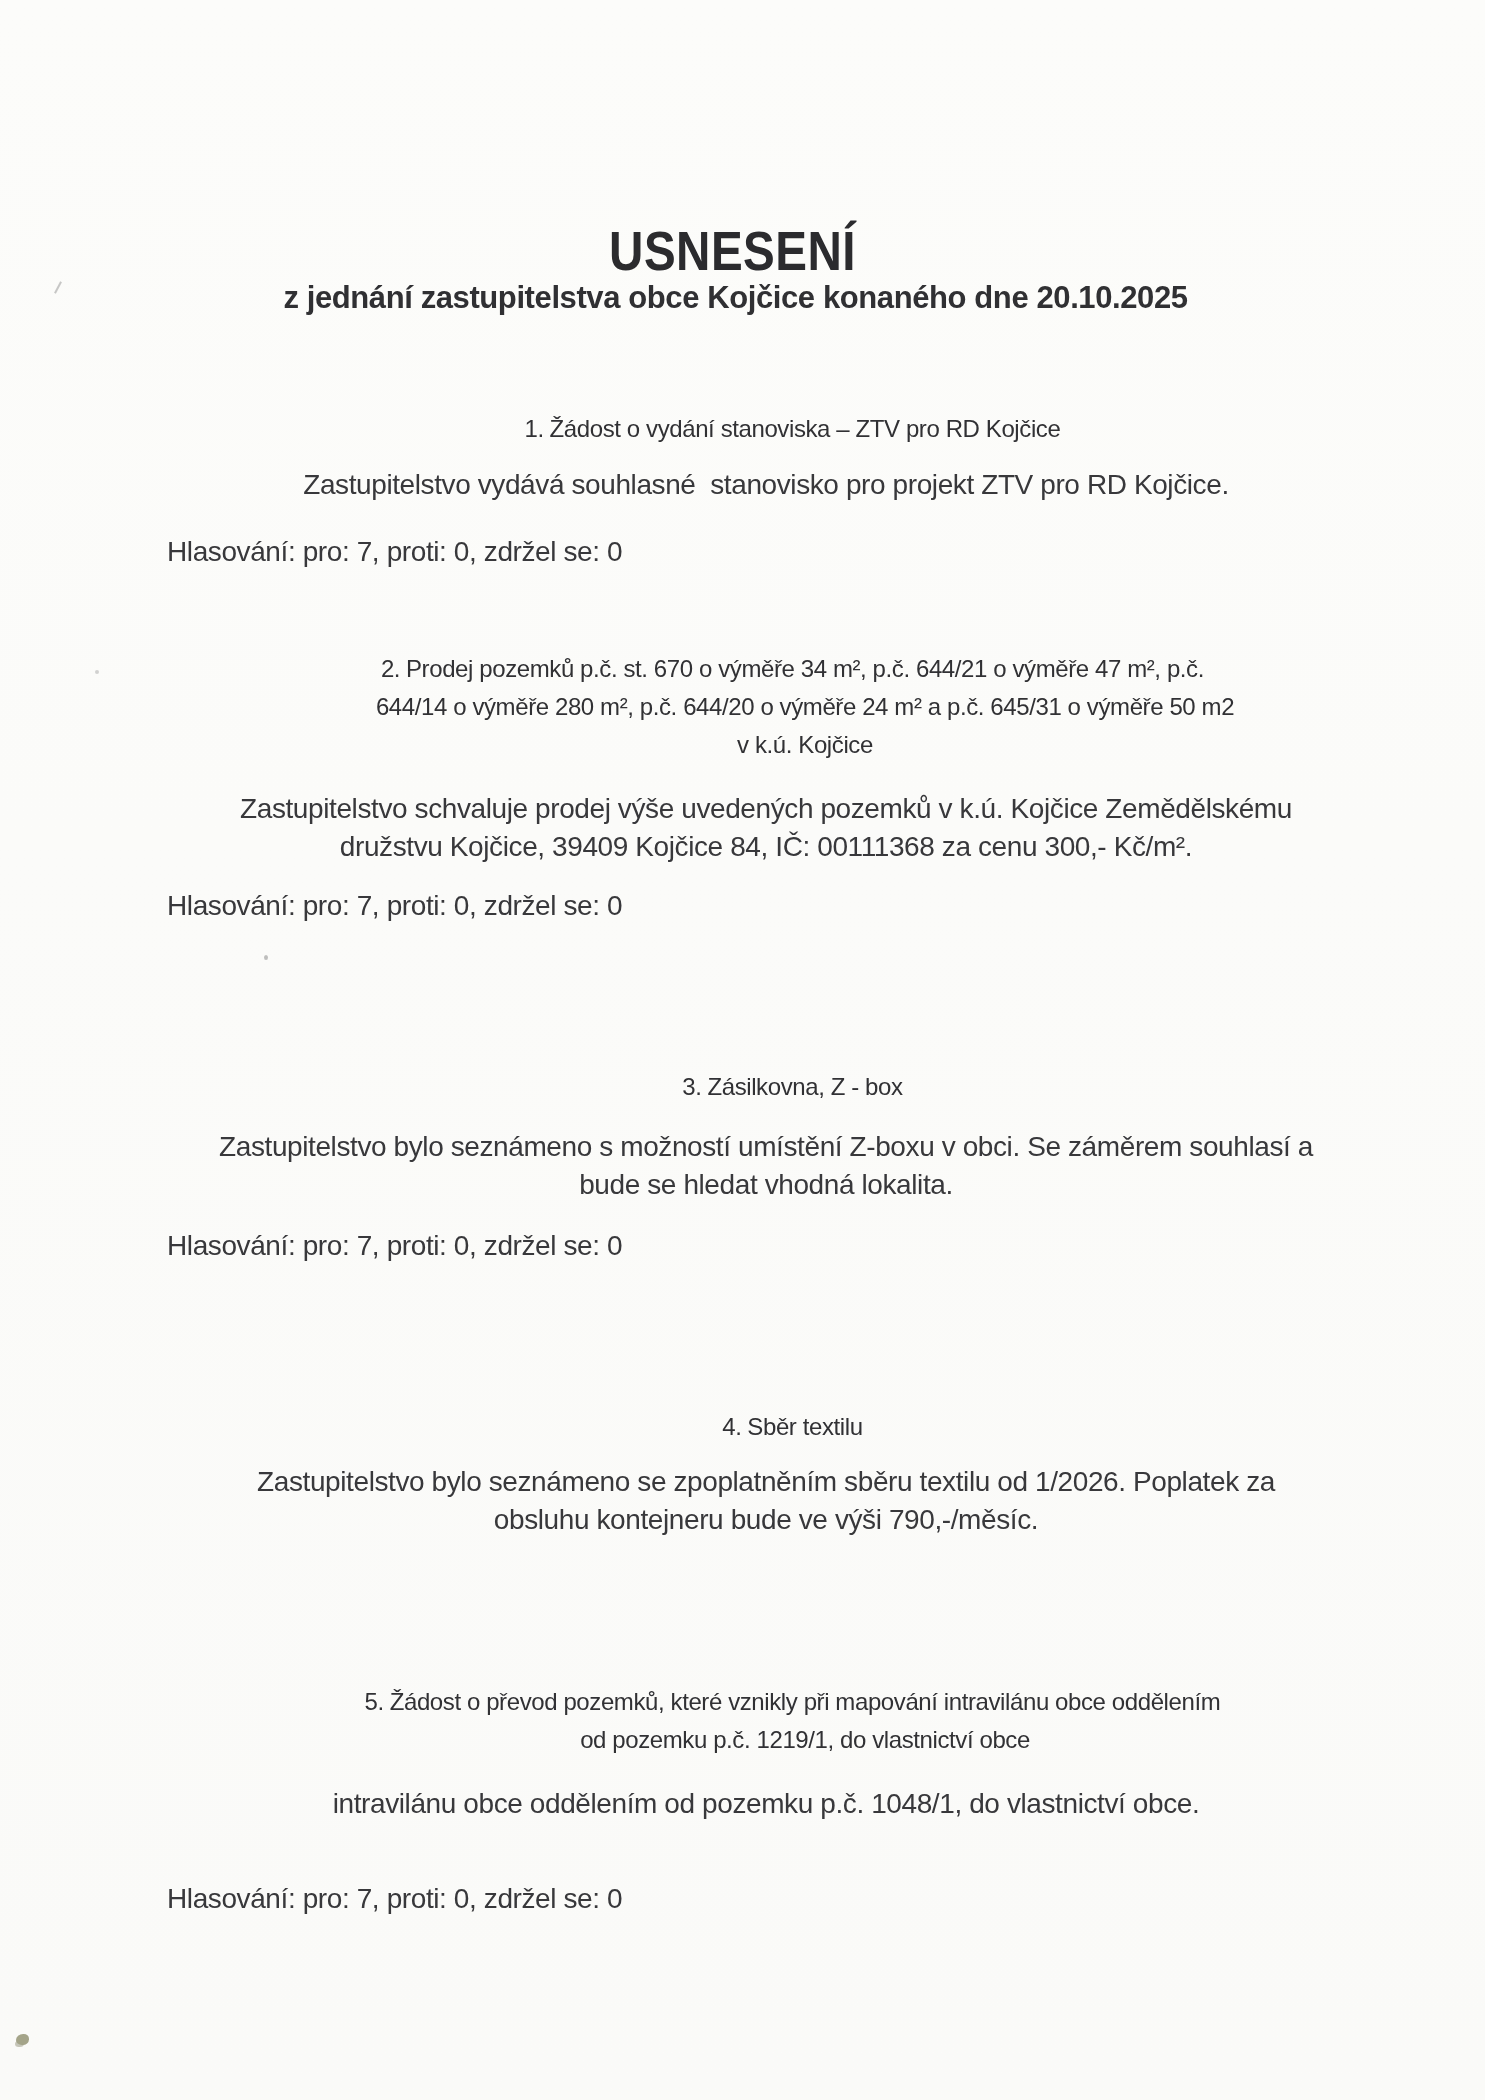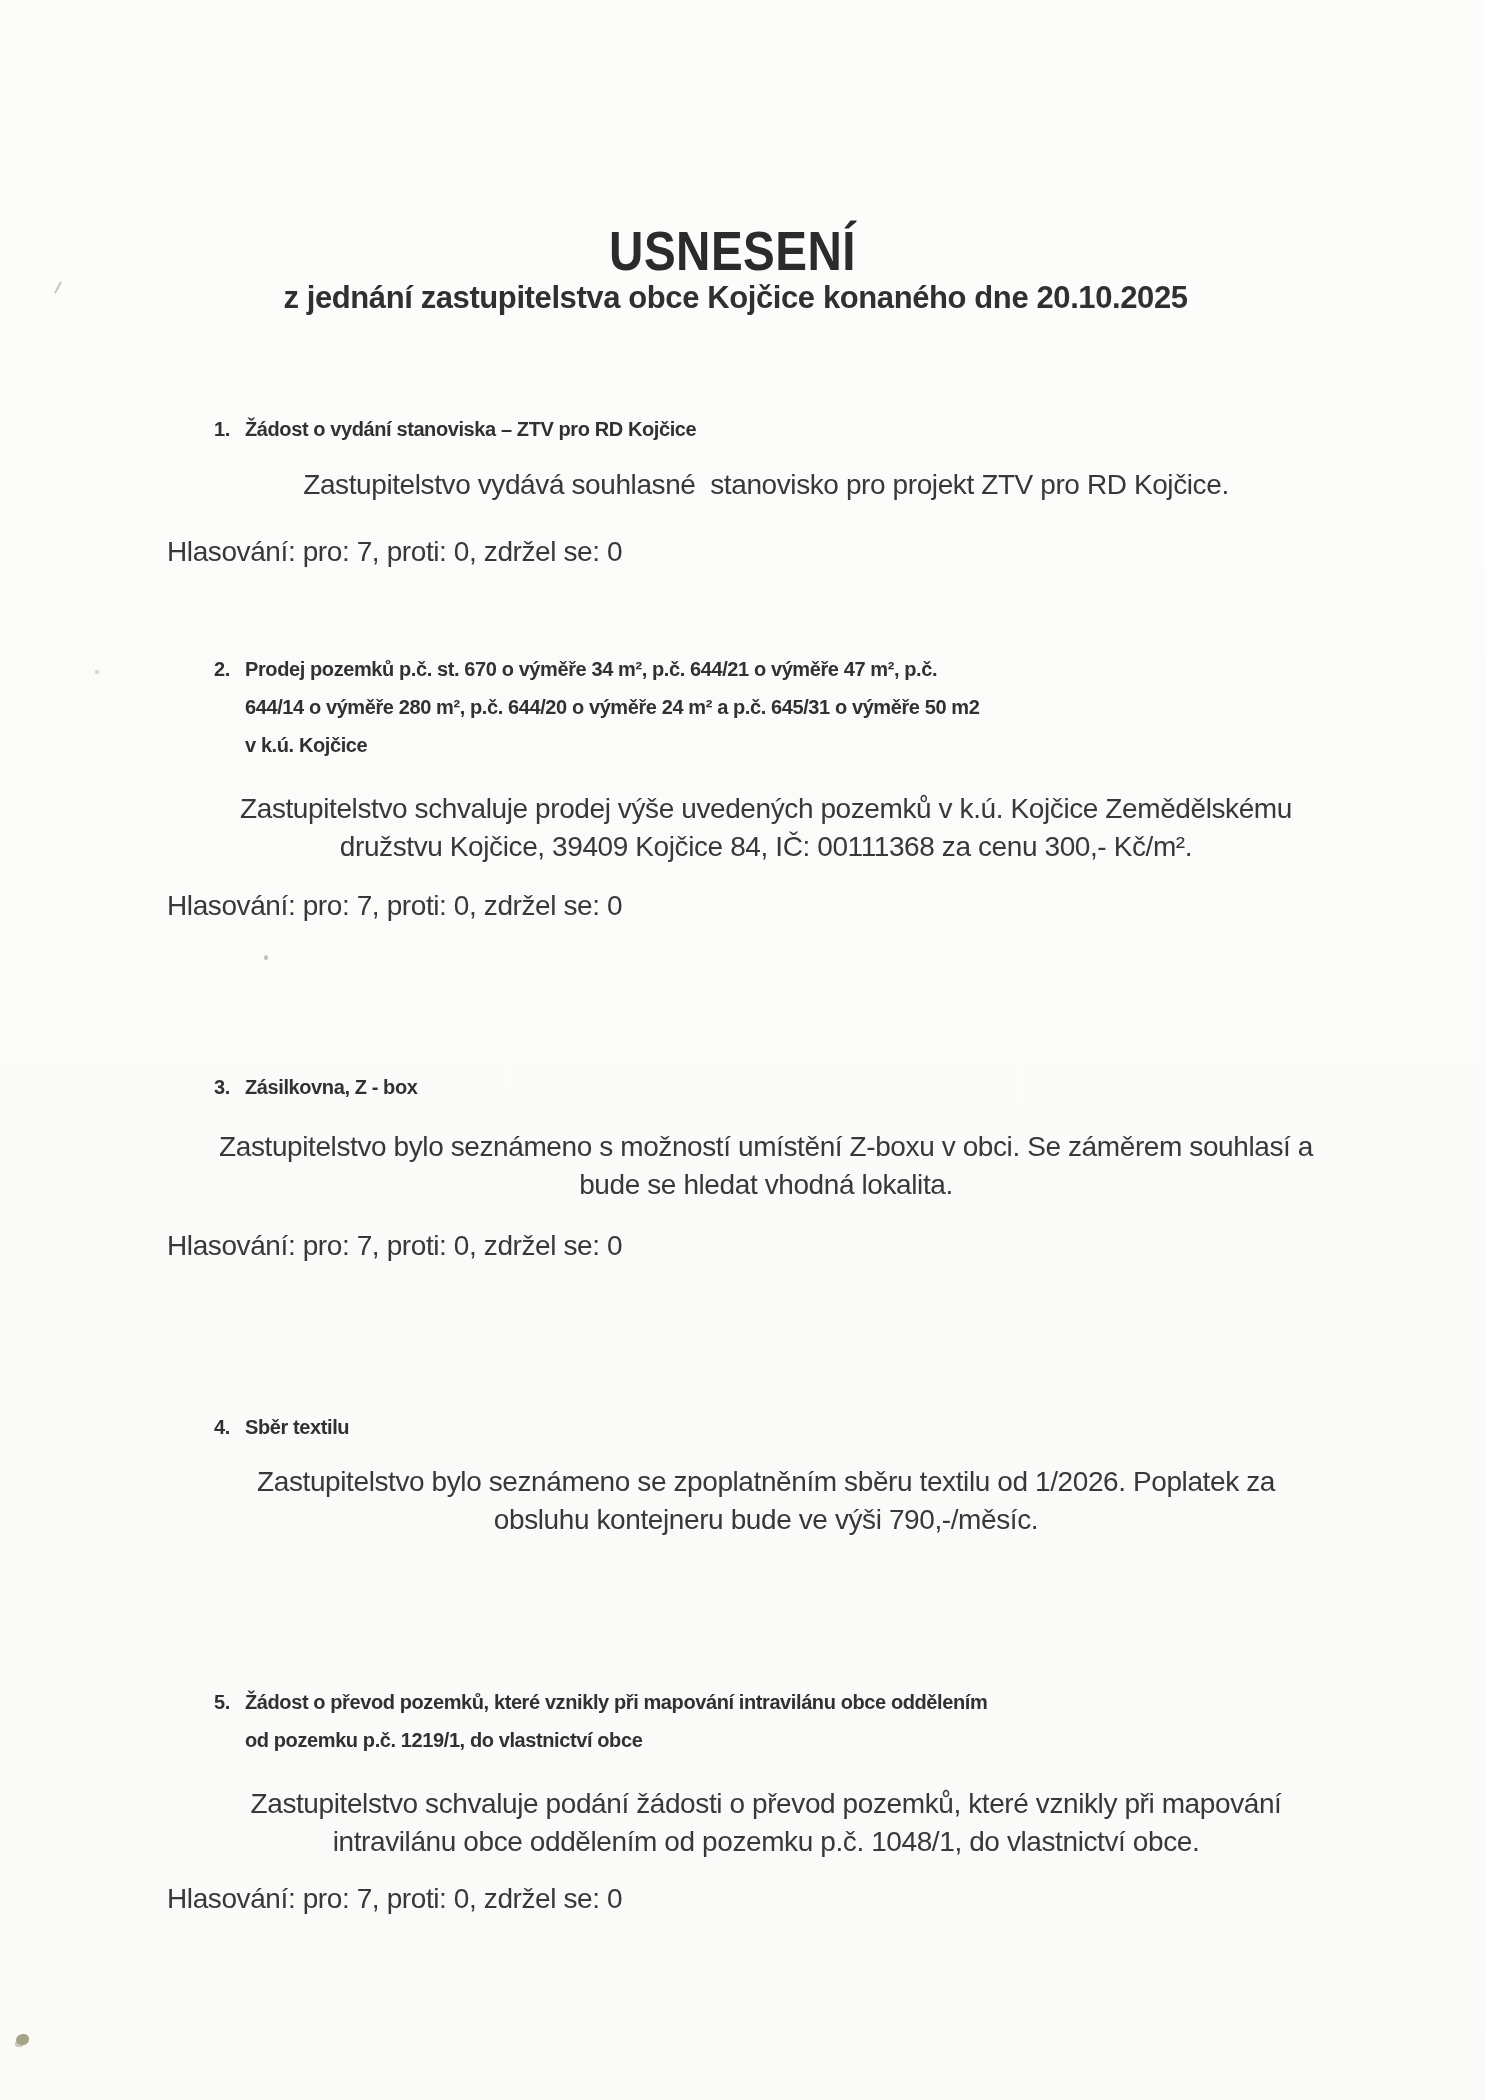--- a/index.html
+++ b/index.html
@@ -46,24 +46,25 @@
     font-weight: bold;
     color: #303033;
     letter-spacing: -0.4px;
     transform: translateX(-7px);
     white-space: pre;
   }
   .heading {
     position: absolute;
     left: 214px;
     right: 120px;
-    font-size: 20px;
-    font-weight: bold;
+    font-size: 24px;
+    font-weight: normal;
     color: #313134;
     letter-spacing: -0.4px;
+    text-align: center;
   }
   .hline {
     line-height: 38px;
     white-space: pre;
   }
   .hline .num {
     display: inline-block;
     width: 31px;
   }
   .hline.cont {
@@ -172,21 +173,20 @@
   <div class="para" style="top:1463px">
     <div class="bline">Zastupitelstvo bylo seznámeno se zpoplatněním sběru textilu od 1/2026. Poplatek za</div>
     <div class="bline">obsluhu kontejneru bude ve výši 790,-/měsíc.</div>
   </div>
 
   <div class="heading" style="top:1683px">
     <div class="hline"><span class="num">5.</span><span>Žádost o převod pozemků, které vznikly při mapování intravilánu obce oddělením</span></div>
     <div class="hline cont">od pozemku p.č. 1219/1, do vlastnictví obce</div>
   </div>
   <div class="para" style="top:1785px">
-    <div class="bline">Zastupitelstvo schvaluje podání žádosti o převod pozemků, které vznikly při mapování</div>
     <div class="bline">intravilánu obce oddělením od pozemku p.č. 1048/1, do vlastnictví obce.</div>
   </div>
   <div class="para voting" style="top:1880px">Hlasování: pro: 7, proti: 0, zdržel se: 0</div>
 
   <div class="speck left-margin"></div>
   <div class="speck mid-dot"></div>
   <div class="speck under-voting"></div>
   <div class="speck bottom-left"></div>
 
 </div>

